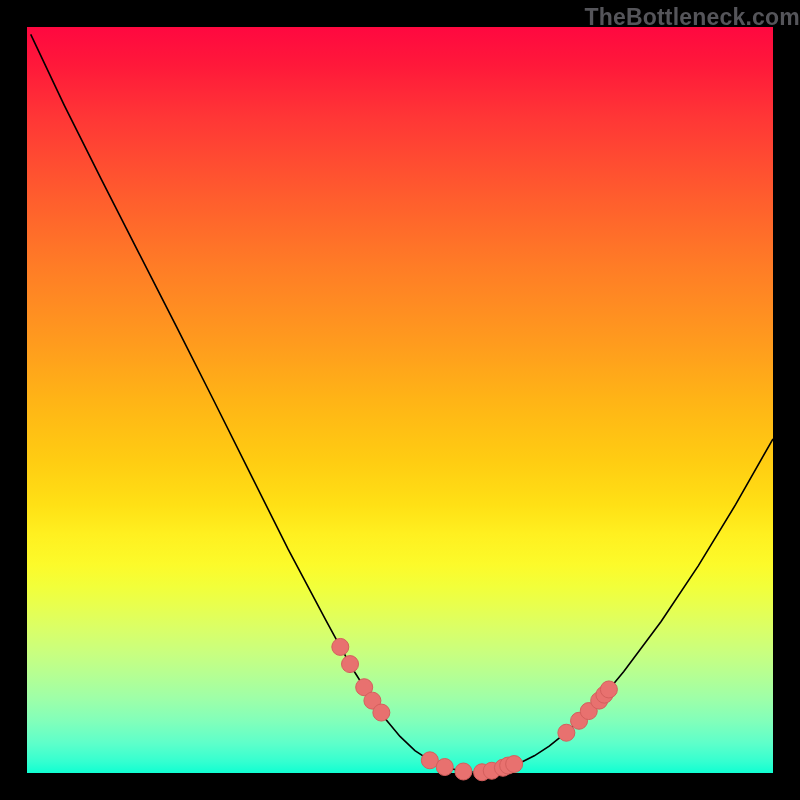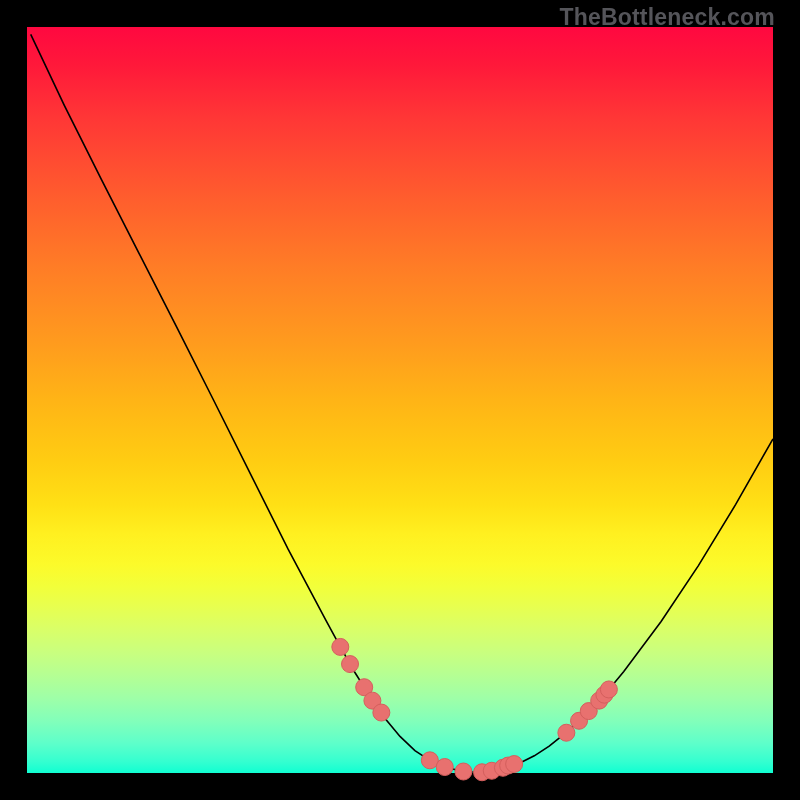--- a/index.html
+++ b/index.html
@@ -36,21 +36,21 @@
       #9effa8 90%,
       #82ffba 93%,
       #5effca 96%,
       #34ffd0 98.5%,
       #10ffd2 100%
     );
   }
   .watermark {
     position: absolute;
     top: 4px;
-    right: 25px;
+    right: 0;
     font-family: Arial, Helvetica, sans-serif;
     font-size: 23px;
     font-weight: 600;
     color: #55555a;
     letter-spacing: 0.2px;
   }
   svg.overlay {
     position: absolute;
     left: 27px;
     top: 27px;

